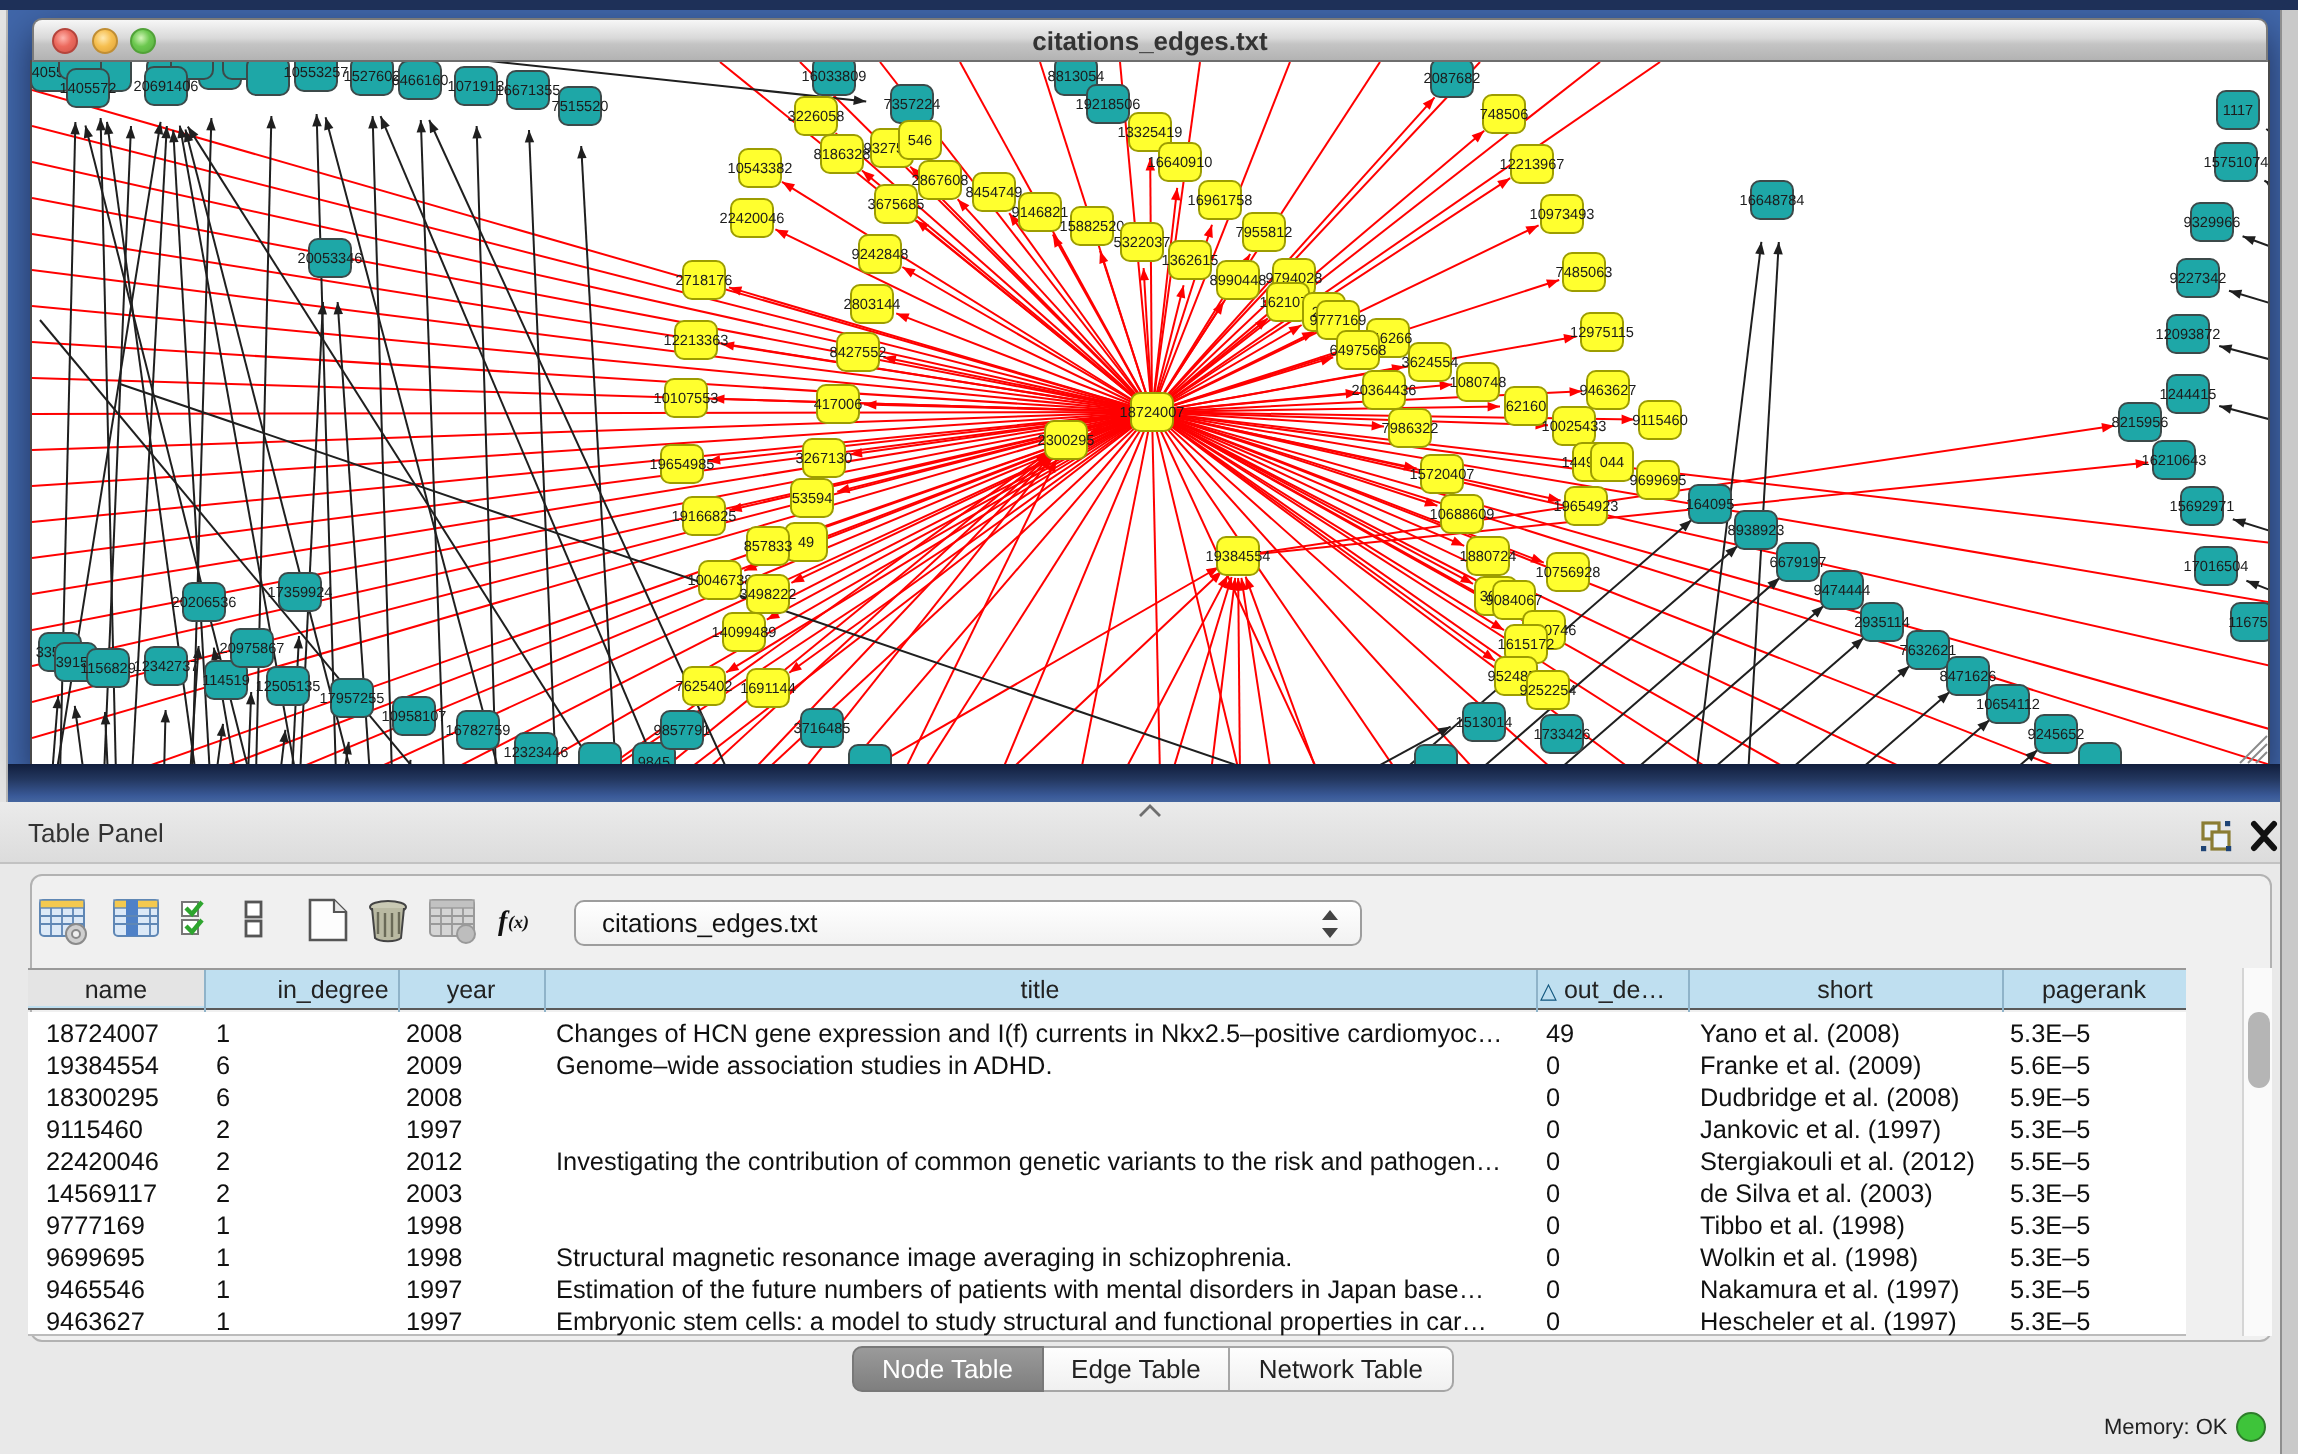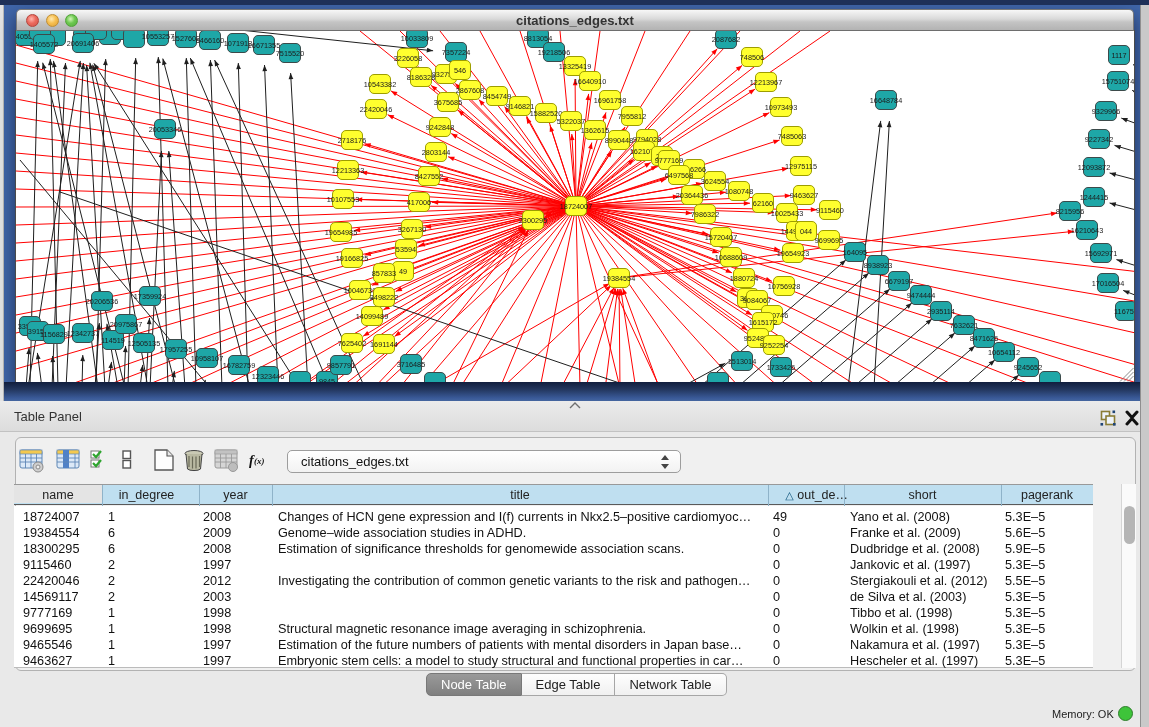--- a/index.html
+++ b/index.html
@@ -733,24 +733,24 @@
   <text x="235" y="16" font-size="9" font-style="italic" font-weight="bold" font-family="Liberation Serif,serif" fill="#111">(x)</text>
 </svg>
 <div id="combo">
       <span>citations_edges.txt</span>
 <svg class="arr" style="position:absolute;right:10px;top:4px" width="10" height="14" viewBox="0 0 10 14">
 <path d="M5 0 L9 5 L1 5 Z M5 14 L9 9 L1 9 Z" fill="#444"></path>
       </svg>
 </div>
 <div id="thead">
   <div class="h" style="left:0;width:88px;background:#e4e4e4;height:18px;top:0;padding-top:3px;">name</div>
-  <div class="h" style="left:84px;width:97px;">in_degree</div>
+  <div class="h" style="left:104px;width:97px;">in_degree</div>
   <div class="h" style="left:185px;width:73px;">year</div>
   <div class="h" style="left:258px;width:496px;">title</div>
-  <div class="h" style="left:754px;width:80px;text-align:right;padding-left:15px;"><span style="font-size:11px;color:#11567d;">△</span> out_de…</div>
+  <div class="h" style="left:754px;width:80px;text-align:left;padding-left:2px;"><span style="font-size:11px;color:#11567d;">△</span> out_de…</div>
   <div class="h" style="left:830px;width:157px;">short</div>
   <div class="h" style="left:987px;width:92px;">pagerank</div>
   <div style="position:absolute;left:88px;top:0;width:1px;height:21px;background:#8fb3c9"></div>
   <div style="position:absolute;left:185px;top:0;width:1px;height:21px;background:#8fb3c9"></div>
   <div style="position:absolute;left:258px;top:0;width:1px;height:21px;background:#8fb3c9"></div>
   <div style="position:absolute;left:754px;top:0;width:1px;height:21px;background:#8fb3c9"></div>
   <div style="position:absolute;left:830px;top:0;width:1px;height:21px;background:#8fb3c9"></div>
   <div style="position:absolute;left:987px;top:0;width:1px;height:21px;background:#8fb3c9"></div>
 </div>
 <div id="tbody">
@@ -770,21 +770,20 @@
       <span style="left:203px">2009</span>
       <span style="left:278px">Genome–wide association studies in ADHD.</span>
       <span style="left:773px">0</span>
       <span style="left:850px">Franke et al. (2009)</span>
       <span style="left:1005px">5.6E–5</span>
     </div>
 <div class="row" style="top:542px">
 <span style="left:23px">18300295</span>
       <span style="left:108px">6</span>
       <span style="left:203px">2008</span>
-      <span style="left:278px">Estimation of significance thresholds for genomewide association scans.</span>
       <span style="left:773px">0</span>
       <span style="left:850px">Dudbridge et al. (2008)</span>
       <span style="left:1005px">5.9E–5</span>
     </div>
 <div class="row" style="top:558px">
 <span style="left:23px">9115460</span>
       <span style="left:108px">2</span>
       <span style="left:203px">1997</span>
       <span style="left:773px">0</span>
       <span style="left:850px">Jankovic et al. (1997)</span>

